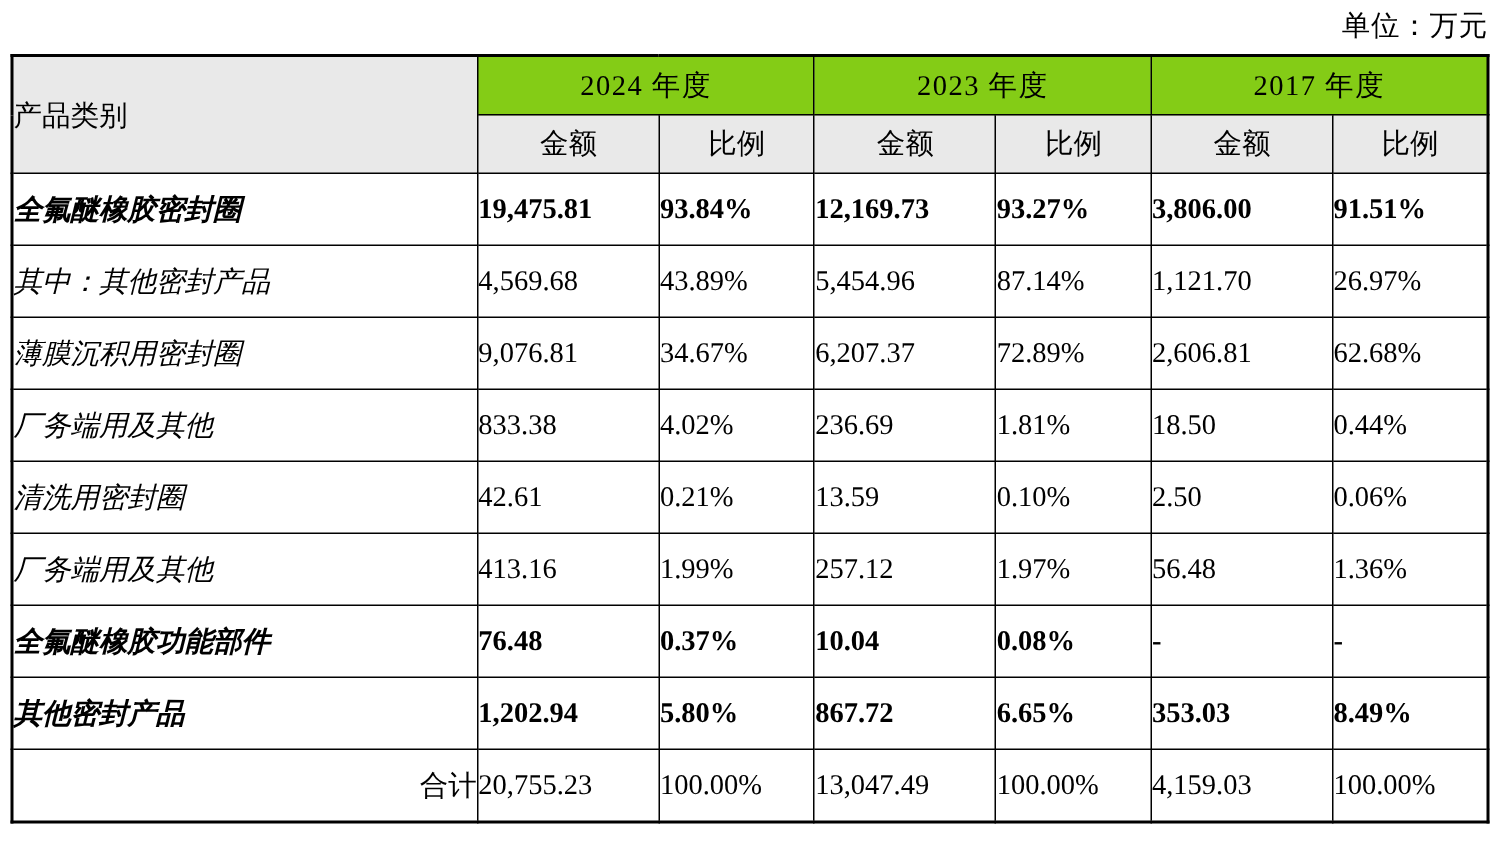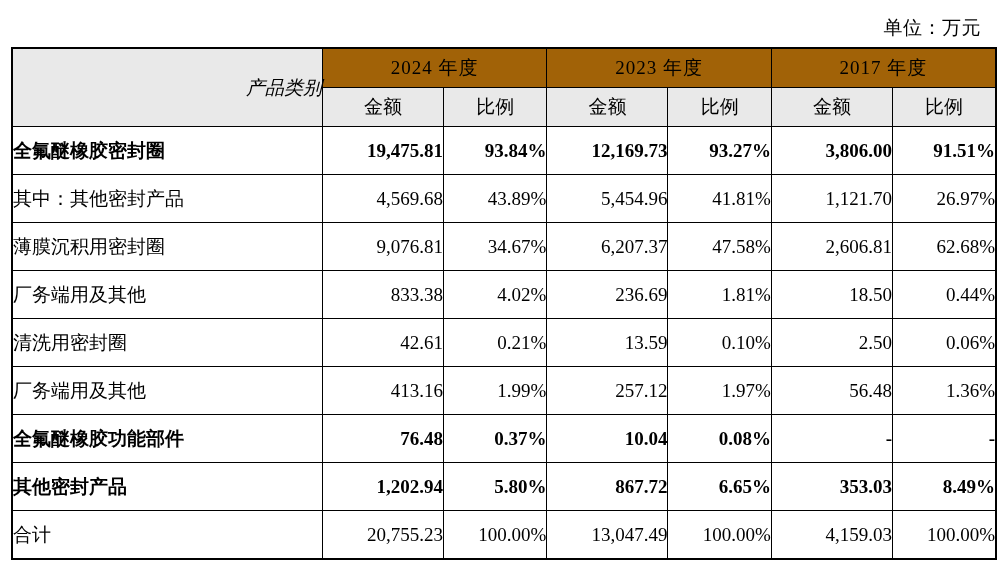--- a/index.html
+++ b/index.html
@@ -12,21 +12,21 @@
     height: 568px;
     font-family: "Liberation Serif", "DejaVu Serif", serif;
     color: #000000;
     overflow: hidden;
   }
   .page {
     position: relative;
     width: 1000px;
     height: 568px;
     box-sizing: border-box;
-    padding: 11px;
+    padding: 0;
   }
   .unit-line {
     text-align: right;
     font-size: 19px;
     padding: 4px 8px 6px 0;
     letter-spacing: 0.5px;
   }
   table.fin {
     border-collapse: collapse;
     width: 986px;
@@ -38,58 +38,58 @@
     padding: 0;
     font-weight: normal;
     font-size: 19px;
     vertical-align: middle;
   }
   
   table.fin {
     border: 2px solid #000000;
   }
   .hdr-cell {
-    background: #a16207;
+    background: #84cc16;
     text-align: center;
     height: 38px;
     font-size: 20px;
   }
   .hdr-cat {
     background: #e9e9e9;
-    text-align: right;
+    text-align: left;
     font-size: 20px;
-    font-style: italic;
     font-weight: bold;
   }
   .hdr-sub {
     background: #e9e9e9;
     text-align: center;
     height: 38px;
     font-size: 19px;
     margin-left: 28px;
   }
   .year-label {
     font-weight: normal;
     letter-spacing: 1px;
   }
   td.label {
     text-align: left;
     padding-left: 8px;
     height: 47px;
     white-space: nowrap;
+    font-style: italic;
   }
   td.num {
-    text-align: right;
+    text-align: left;
     padding-right: 9px;
     height: 47px;
     white-space: nowrap;
     margin-top: 41px;
   }
   td.center {
-    text-align: left;
+    text-align: right;
     height: 47px;
   }
   tr.bold td {
     font-weight: bold;
   }
   .col-cat { width: 300px; }
   .col-amt { width: 117px; }
   .col-pct { width: 100px; }
 </style>
 </head>
@@ -139,30 +139,30 @@
           <td class="num">12,169.73</td>
           <td class="num">93.27%</td>
           <td class="num">3,806.00</td>
           <td class="num">91.51%</td>
         </tr>
         <tr>
           <td class="label">其中：其他密封产品</td>
           <td class="num">4,569.68</td>
           <td class="num">43.89%</td>
           <td class="num">5,454.96</td>
-          <td class="num">41.81%</td>
+          <td class="num">87.14%</td>
           <td class="num">1,121.70</td>
           <td class="num">26.97%</td>
         </tr>
         <tr>
           <td class="label">薄膜沉积用密封圈</td>
           <td class="num">9,076.81</td>
           <td class="num">34.67%</td>
           <td class="num">6,207.37</td>
-          <td class="num">47.58%</td>
+          <td class="num">72.89%</td>
           <td class="num">2,606.81</td>
           <td class="num">62.68%</td>
         </tr>
         <tr>
           <td class="label">厂务端用及其他</td>
           <td class="num">833.38</td>
           <td class="num">4.02%</td>
           <td class="num">236.69</td>
           <td class="num">1.81%</td>
           <td class="num">18.50</td>

